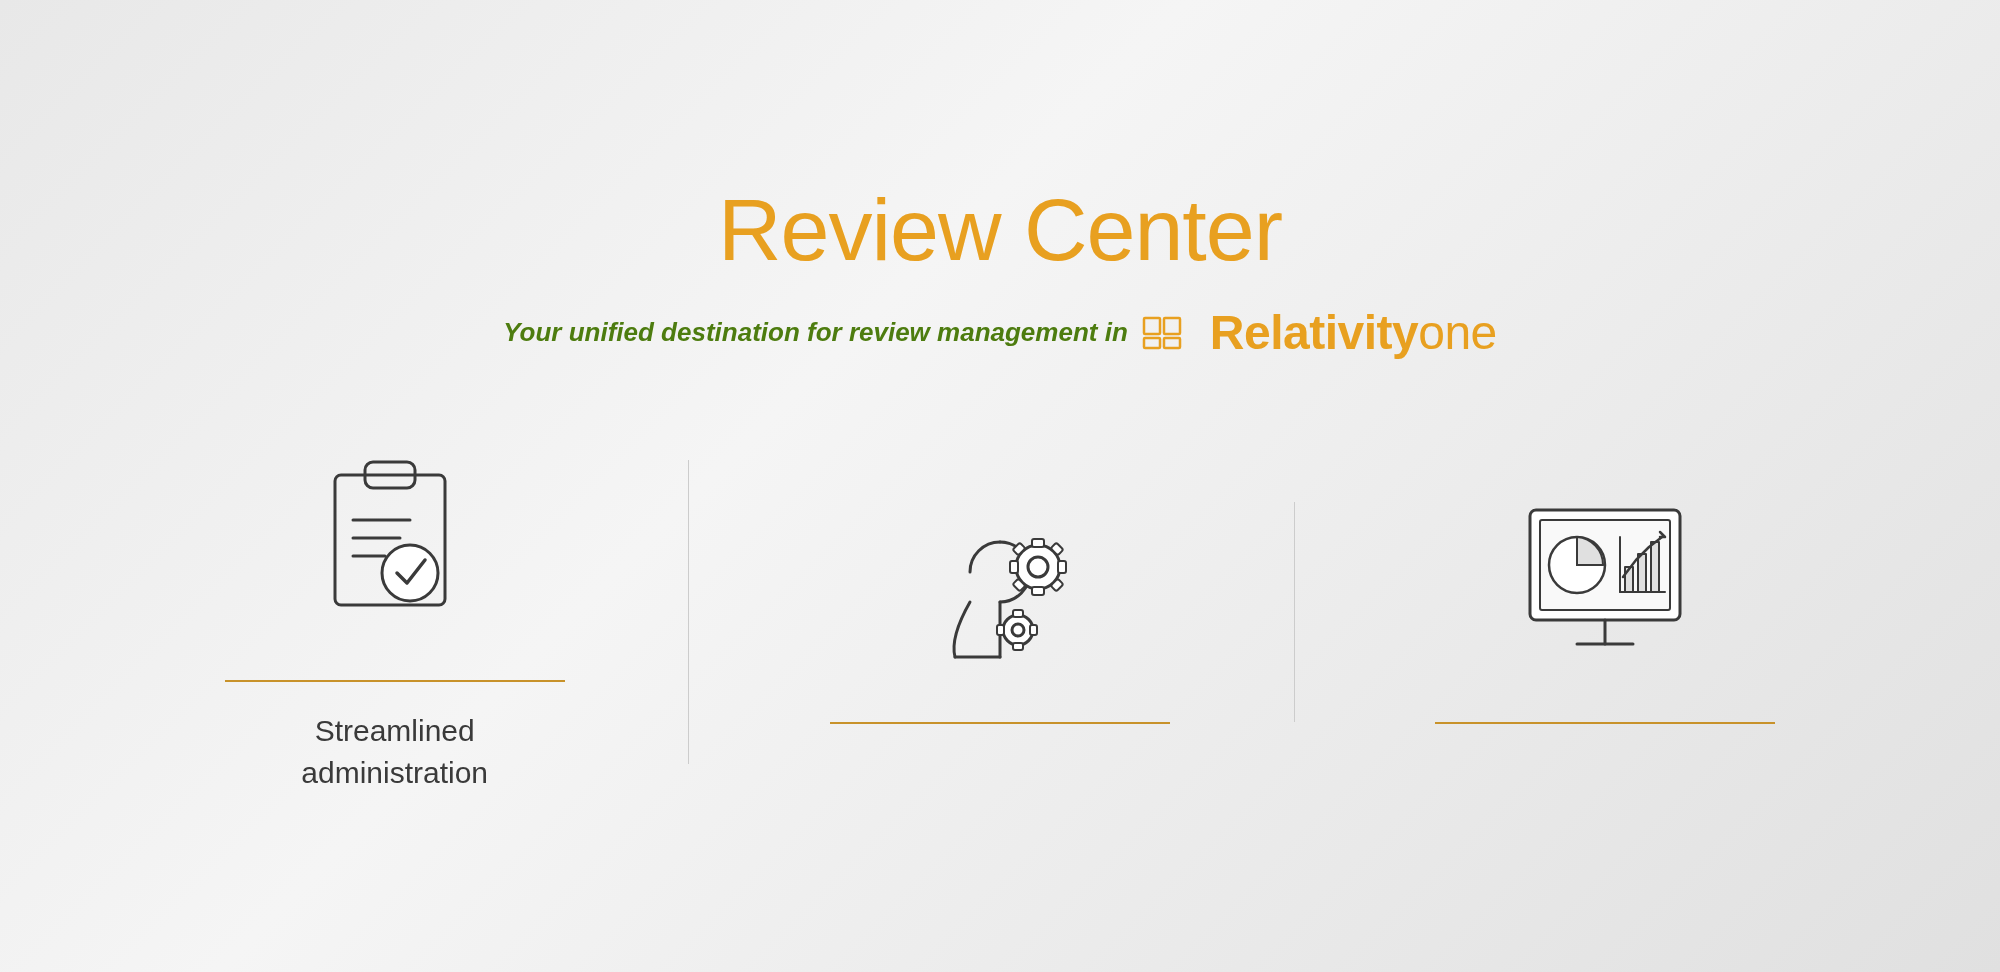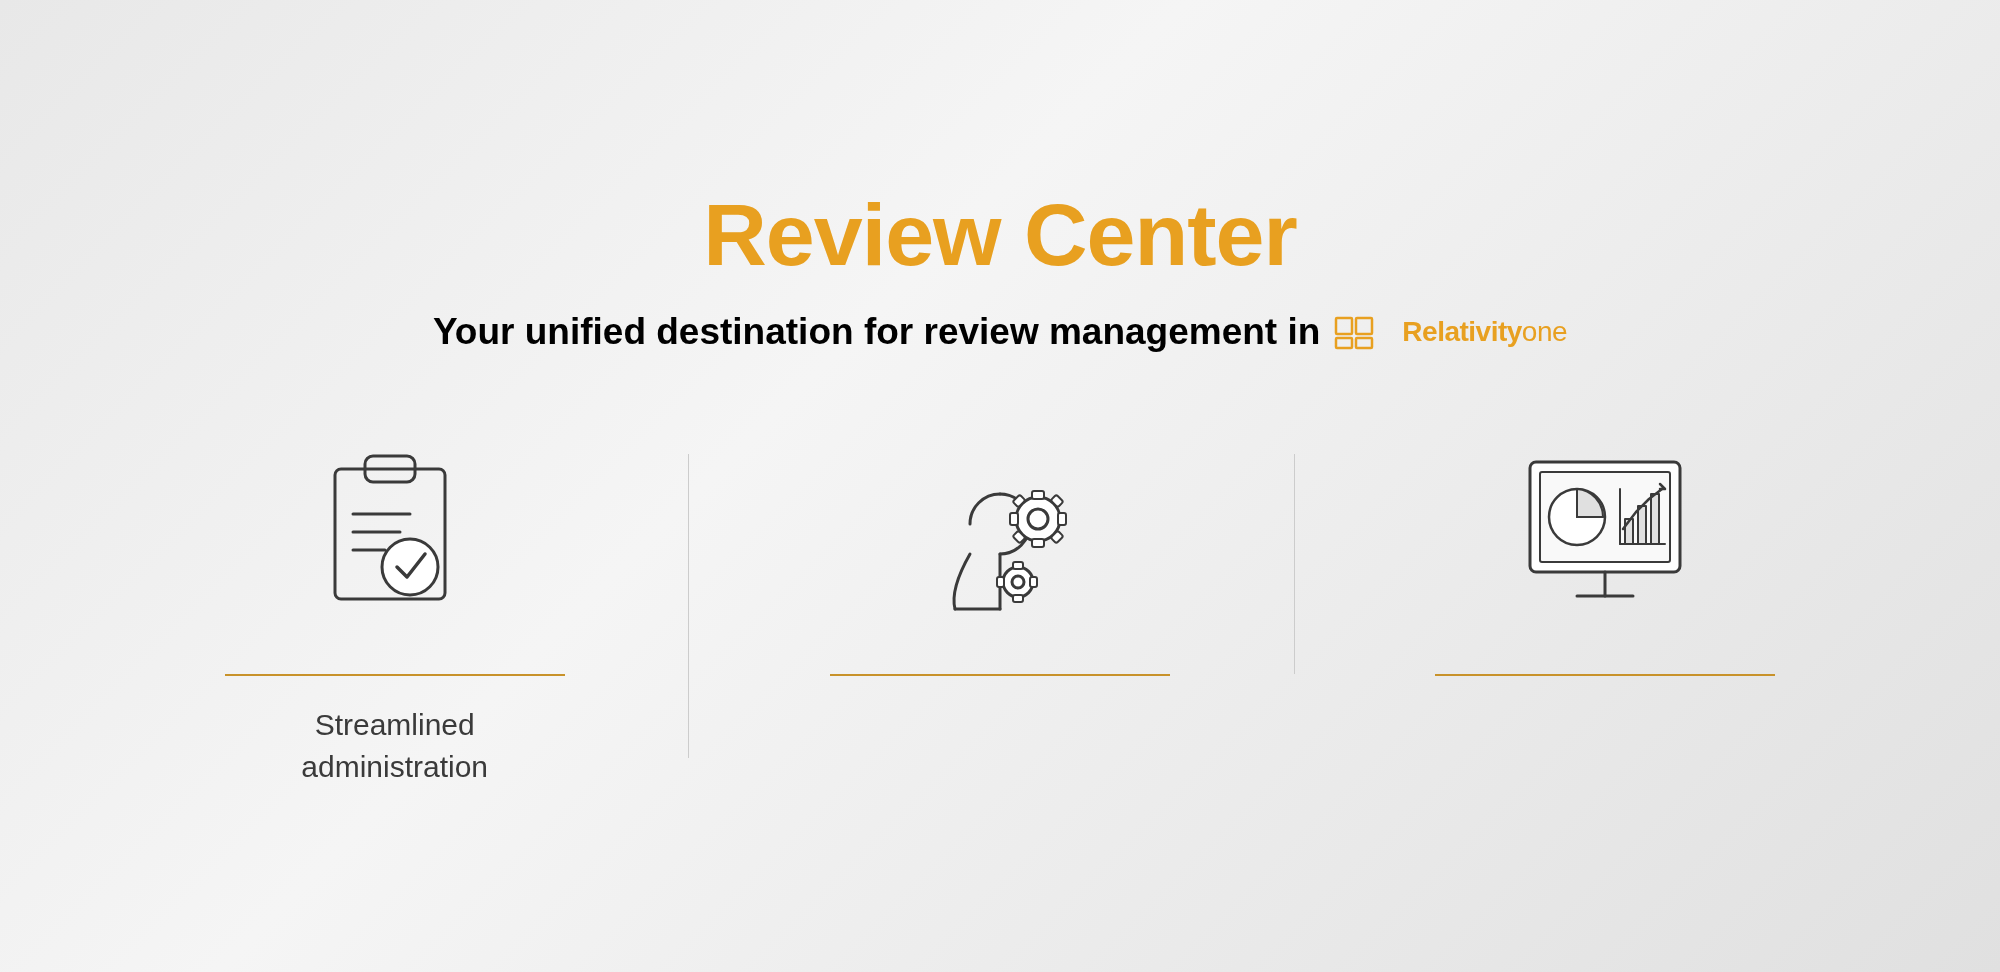--- a/index.html
+++ b/index.html
@@ -19,67 +19,68 @@
     .page-wrapper {
       display: flex;
       flex-direction: column;
       align-items: center;
       width: 100%;
       padding: 40px 60px;
     }
 
     .main-title {
       font-size: 88px;
-      font-weight: 700;
+      font-weight: 400;
       color: #e8a020;
       letter-spacing: -1px;
       margin-bottom: 24px;
       text-align: center;
     }
 
     .subtitle-row {
       display: flex;
       align-items: center;
       gap: 14px;
       margin-bottom: 70px;
     }
 
     .subtitle-text {
-      font-size: 37px;
+      font-size: 26px;
       font-weight: 700;
-      color: #000000;
+      color: #4d7c0f;
+      font-style: italic;
     }
 
     .brand-logo {
       display: flex;
       align-items: center;
       gap: 8px;
     }
 
     .brand-icon {
       width: 44px;
       height: 44px;
     }
 
     .brand-name {
-      font-size: 28px;
+      font-size: 48px;
       font-weight: 700;
       color: #e8a020;
       letter-spacing: -0.5px;
       margin-left: 16px;
     }
 
     .brand-name .one {
       font-weight: 400;
       color: #e8a020;
     }
 
     .features-row {
       display: flex;
-      align-items: flex-start;
+      align-items: center;
       justify-content: center;
       gap: 16px;
       width: 100%;
       max-width: 1800px;
     }
 
     .feature-item {
       display: flex;
       flex-direction: column;
       align-items: center;

